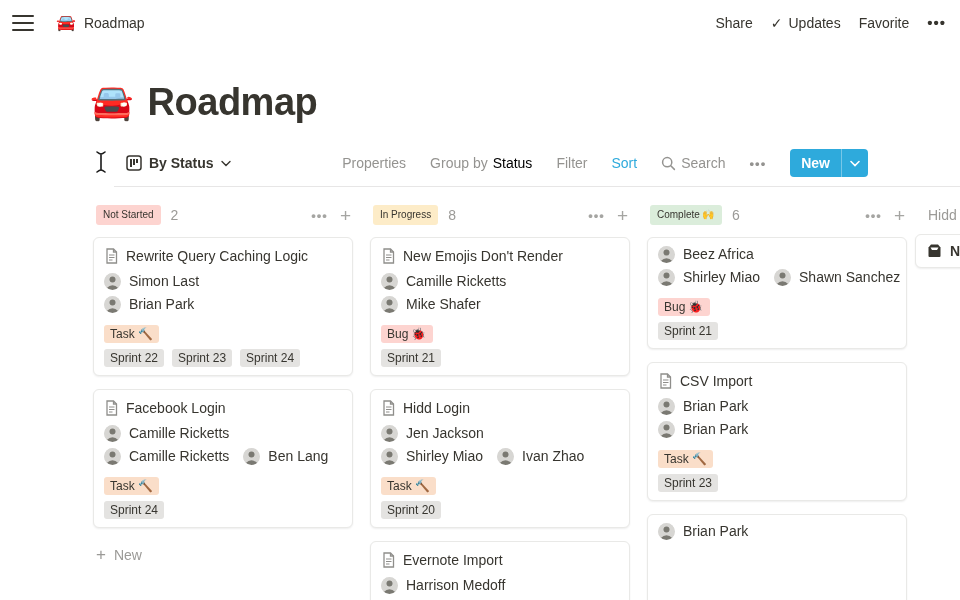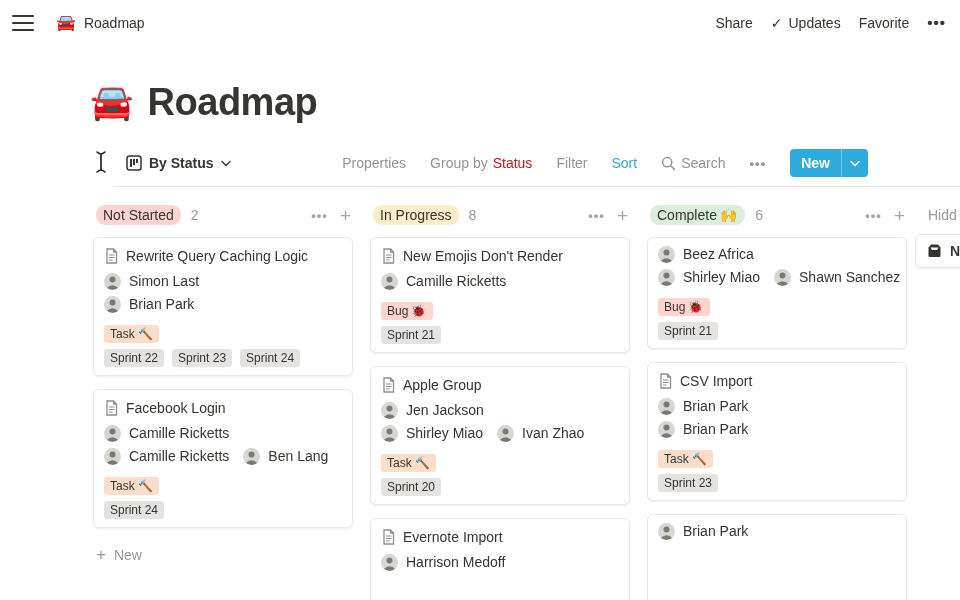--- a/index.html
+++ b/index.html
@@ -21,34 +21,34 @@
   .page-head .emoji { font-size:35px; line-height:48px; }
   .page-head .title { font-size:38px; font-weight:700; line-height:48px; letter-spacing:-0.5px; }
 
   
   .toolbar-wrap { position:relative;margin-left:29px; }
   .toolbar { margin:23px 0 0 85px; padding:0 92px 9px 12px;
     border-bottom:1px solid rgba(55,53,47,0.12); display:flex; align-items:center; }
   .view-switch { display:flex; align-items:center; gap:7px; font-size:14px; font-weight:600; cursor:pointer; }
   .tool-right { margin-left:auto; display:flex; align-items:center; gap:24px; font-size:14px; color:#949390; }
   .tool-item { cursor:pointer; display:flex; align-items:center; gap:5px; }
-  .tool-item .strong { color:#b91c1c; }
+  .tool-item .strong { color:#000000; }
   .tool-sort { color:#2eaadc; }
   .tool-dots { letter-spacing:1px; font-weight:bold; font-size:13px; color:#949390; }
   .new-btn { display:flex; align-items:stretch; background:#2eaadc; border-radius:4px; overflow:hidden; color:#fff; cursor:pointer; height:28px; }
   .new-btn .label { padding:0 11px; font-size:14px; font-weight:600; display:flex; align-items:center; }
   .new-btn .divider { width:1px; background:rgba(255,255,255,0.35); }
   .new-btn .chev { width:26px; display:flex; align-items:center; justify-content:center; }
   .cursor-ibeam { position:absolute; left:64px; top:0px; }
 
   
   .board { display:flex; gap:17px; margin-left:93px; padding-top:16px; align-items:flex-start; }
   .column { flex:0 0 260px; width:260px; }
   .col-header { height:24px; display:flex; align-items:center; margin-bottom:10px; padding:0 2px 0 3px; }
-  .group-badge { font-size:14px; line-height:20px; padding:0 7px; border-radius:9px; cursor:pointer; white-space:nowrap; }
+  .group-badge { font-size:10px; line-height:20px; padding:0 7px; border-radius:3px; cursor:pointer; white-space:nowrap; }
   .group-count { margin-left:10px; font-size:14px; color:#9b9a97; }
   .col-header .spacer { flex:1; }
   .group-dots { color:#a5a5a2; letter-spacing:1px; font-size:13px; font-weight:bold; cursor:pointer; margin-right:12px; }
   .group-plus { color:#a5a5a2; font-size:19px; line-height:19px; cursor:pointer; }
 
   .card { background:#fff; border:1px solid #e9e9e7; border-radius:6px;
     box-shadow:0 1px 2px rgba(15,15,15,0.07); padding:8px 10px; margin-bottom:13px; cursor:pointer; }
   .card.clipped { min-height:110px; }
   .card-title { display:flex; align-items:center; gap:7px; font-size:14px; font-weight:400; line-height:20px; margin-bottom:7px; }
   .person-row { height:23px; display:flex; align-items:flex-start; font-size:14px; }
@@ -282,37 +282,47 @@
             <div class="person-row">
               <span class="avatar">
                 <svg width="17" height="17" viewBox="0 0 17 17">
                   <circle cx="8.5" cy="8.5" r="8.5" fill="#d7d6d3"></circle>
                   <circle cx="8.5" cy="6.6" r="3" fill="#7a7972"></circle>
                   <path d="M2.5 15.2 Q8.5 9.5 14.5 15.2 Q11.5 17 8.5 17 Q5.5 17 2.5 15.2Z" fill="#7a7972"></path>
                 </svg>
               </span>
               <span class="person-name">Camille Ricketts</span>
             </div>
+            <div class="person-row">
+              <span class="avatar">
+                <svg width="17" height="17" viewBox="0 0 17 17">
+                  <circle cx="8.5" cy="8.5" r="8.5" fill="#d7d6d3"></circle>
+                  <circle cx="8.5" cy="6.6" r="3" fill="#7a7972"></circle>
+                  <path d="M2.5 15.2 Q8.5 9.5 14.5 15.2 Q11.5 17 8.5 17 Q5.5 17 2.5 15.2Z" fill="#7a7972"></path>
+                </svg>
+              </span>
+              <span class="person-name">Mike Shafer</span>
+            </div>
             <div class="tag-row">
               <span class="badge bg-red">Bug 🐞</span>
             </div>
             <div class="tag-row">
               <span class="badge bg-gray">Sprint 21</span>
             </div>
           </div>
   </div>
 
   <div class="card">
     <div class="card-title">
       <svg width="15" height="16" viewBox="0 0 15 16" style="flex:0 0 15px;">
         <path d="M3 1 H9.5 L12.5 4 V15 H3 Z" fill="#fff" stroke="#8f8e8b" stroke-width="1.3"></path>
         <path d="M9.5 1 V4 H12.5" fill="none" stroke="#8f8e8b" stroke-width="1.3"></path>
         <path d="M5 7 H10.5 M5 9.5 H10.5 M5 12 H8.5" stroke="#8f8e8b" stroke-width="1"></path>
       </svg>
-      <span>Apple Group</span>
+      <span>Hidd Login</span>
     </div>
     <div>
             <div class="person-row">
               <span class="avatar">
                 <svg width="17" height="17" viewBox="0 0 17 17">
                   <circle cx="8.5" cy="8.5" r="8.5" fill="#d7d6d3"></circle>
                   <circle cx="8.5" cy="6.6" r="3" fill="#7a7972"></circle>
                   <path d="M2.5 15.2 Q8.5 9.5 14.5 15.2 Q11.5 17 8.5 17 Q5.5 17 2.5 15.2Z" fill="#7a7972"></path>
                 </svg>
               </span>

